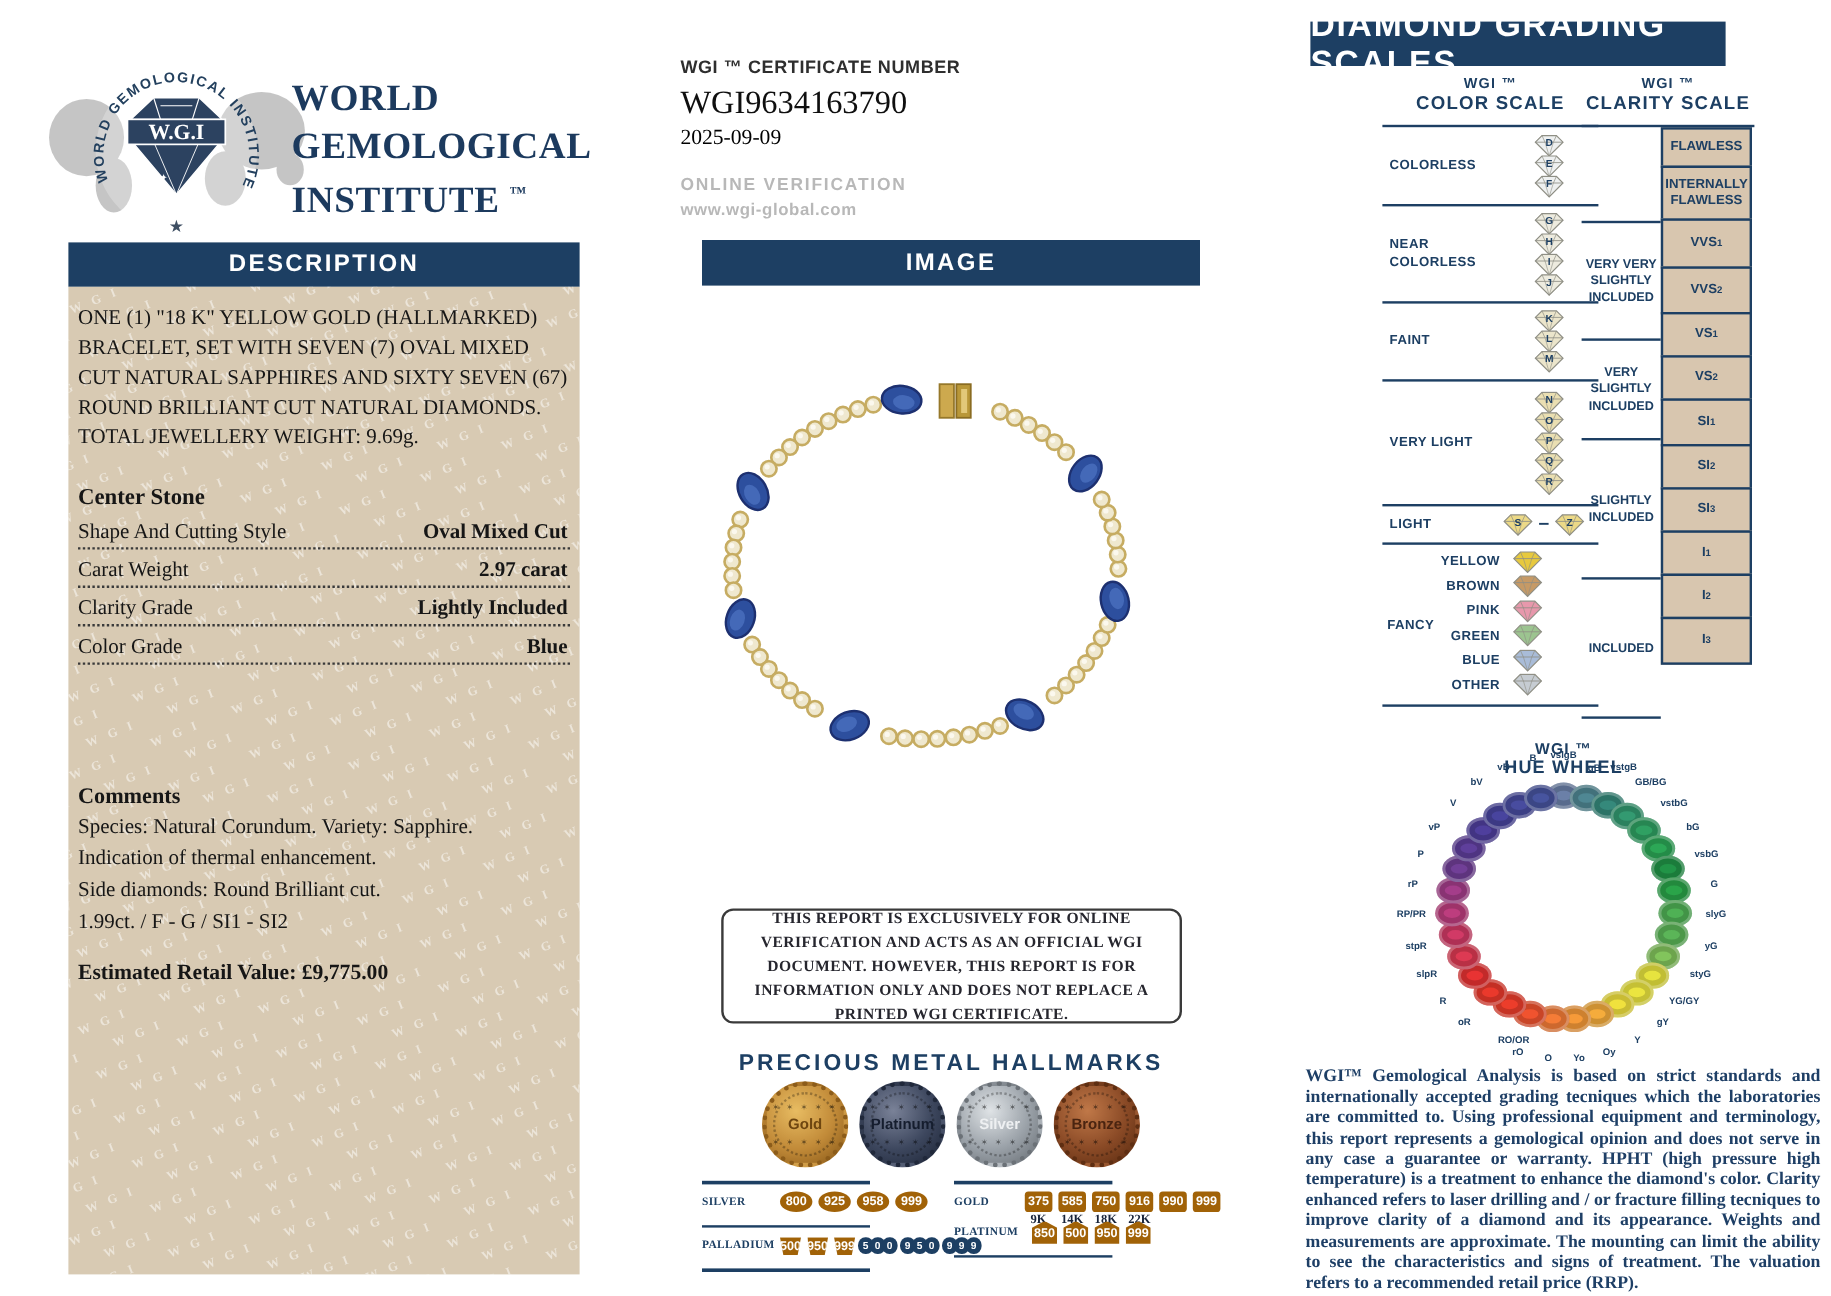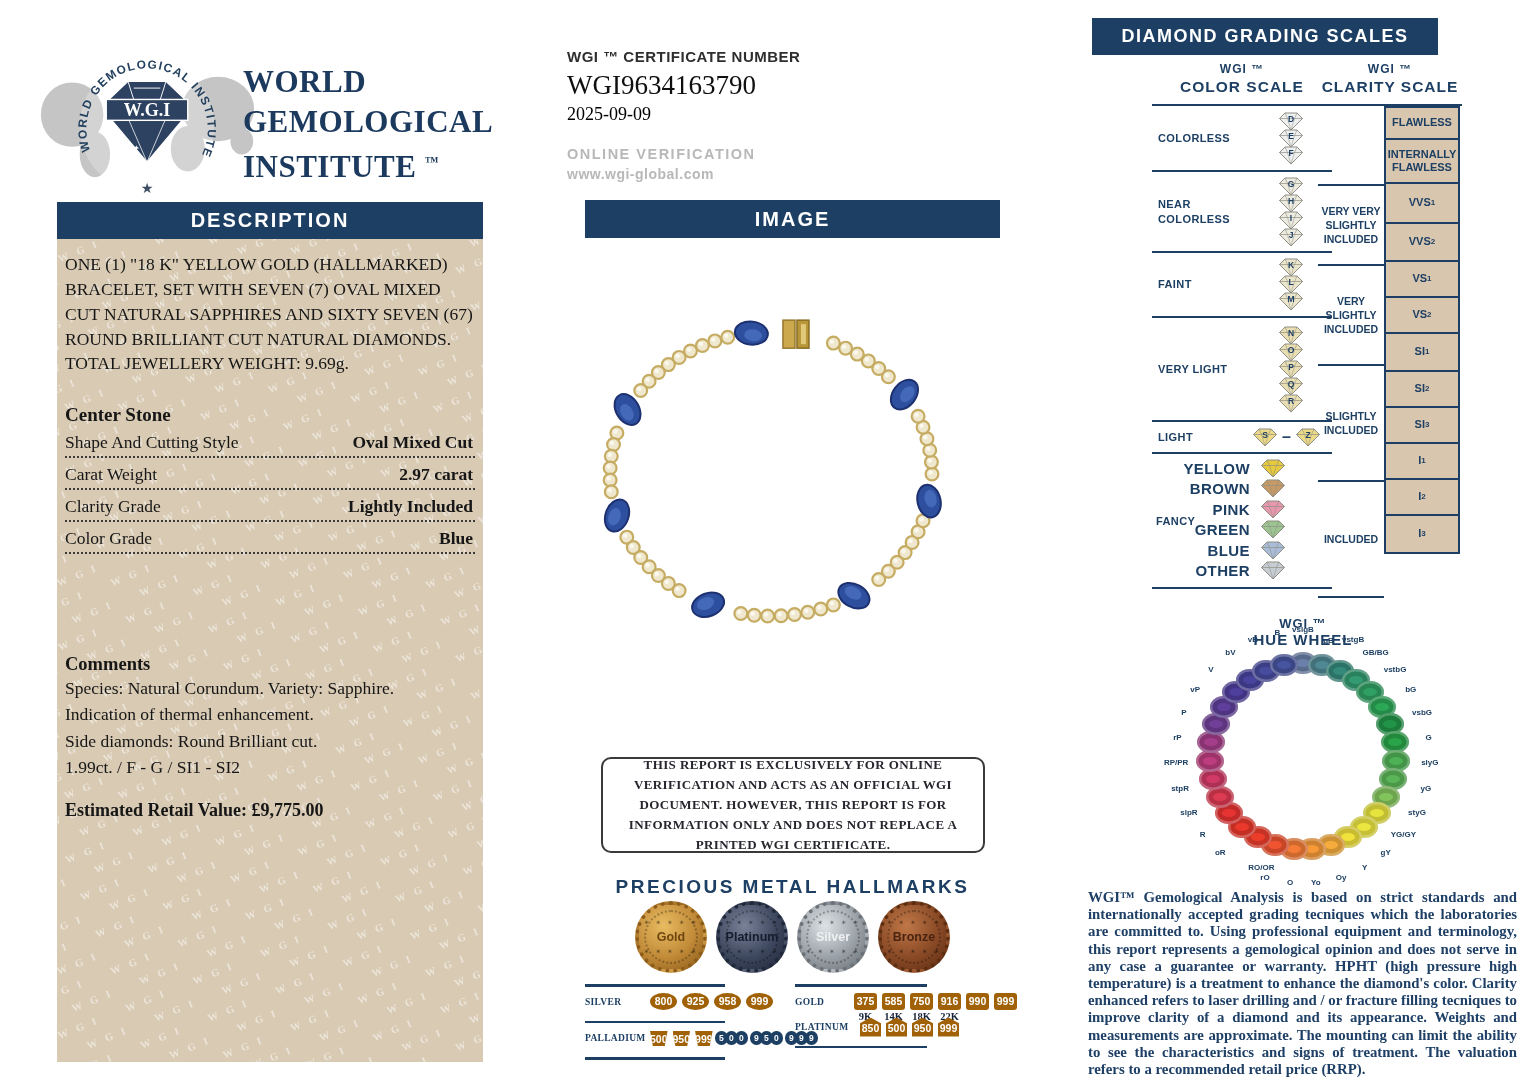--- a/index.html
+++ b/index.html
@@ -59,37 +59,37 @@
   .st-oval{width:27px;height:17px;border-radius:50%;}
   .st-square{width:23px;height:17px;border-radius:3px;}
   .st-trap{width:27px;height:15px;clip-path:polygon(0 0,100% 0,84% 100%,16% 100%);margin-top:2px;}
   .st-house{width:21px;height:19px;clip-path:polygon(50% 0,100% 30%,100% 100%,0 100%,0 30%);padding-top:2px;}
   .tricircle{display:flex;margin-top:2px;}
   .tc{width:12.5px;height:13.5px;border-radius:50%;background:#1d3f63;color:#fff;font-size:8.5px;
       font-weight:bold;display:flex;align-items:center;justify-content:center;margin-left:-2.5px;}
   .stampcol{display:flex;flex-direction:column;align-items:center;width:25px;}
   .stamp-sub{font-family:"Liberation Serif",serif;font-weight:bold;font-size:10.5px;color:#17233a;margin-top:1px;}
   
-  .grading-bar{left:1092px;top:18px;width:346px;height:37px;font-size:18px;letter-spacing:1.5px;}
+  .grading-bar{left:1092px;top:18px;width:346px;height:37px;font-size:28px;letter-spacing:1.5px;}
   .scale-col{position:absolute;text-align:center;color:#1d3f63;}
   .sc-t1{font-size:12px;font-weight:bold;letter-spacing:1px;}
   .sc-t2{font-size:15.5px;font-weight:bold;letter-spacing:1px;margin-top:2px;}
   .cs-groups{margin-top:8px;border-top:2.5px solid #1d3f63;}
   .cs-group{display:flex;border-bottom:2.5px solid #1d3f63;align-items:center;}
   .cs-group:last-child{border-bottom:none;}
   .cs-glabel{width:92px;text-align:left;padding-left:6px;font-size:11px;font-weight:bold;
              letter-spacing:.4px;line-height:1.35;white-space:pre-line;color:#1d3f63;}
   .cs-dias{flex:1;display:flex;flex-direction:column;align-items:center;justify-content:center;}
   .cs-dias svg{display:block;margin:-1px 0;}
   .light-row{flex:1;display:flex;align-items:center;justify-content:flex-start;gap:4px;padding-left:2px;}
   .fancy-wrap{position:relative;border-bottom:2.5px solid #1d3f63;padding:4px 0 6px 0;}
   .fancy-label{position:absolute;left:4px;top:50%;transform:translateY(-50%);font-size:11px;
                font-weight:bold;letter-spacing:.4px;color:#1d3f63;}
   .fancy-row{display:flex;align-items:center;justify-content:flex-end;padding-right:46px;height:20.5px;}
-  .fancy-name{font-size:15px;font-weight:bold;letter-spacing:.4px;color:#1d3f63;margin-right:10px;}
+  .fancy-name{font-size:11px;font-weight:bold;letter-spacing:.4px;color:#1d3f63;margin-right:10px;}
   .clarity-table{display:flex;margin-top:8px;border-top:2.5px solid #1d3f63;text-align:left;}
   .cl-labels{width:66px;display:flex;flex-direction:column;}
   .cl-group{display:flex;align-items:center;justify-content:center;text-align:center;font-size:10.5px;
             font-weight:bold;color:#1d3f63;line-height:1.35;border-bottom:2.5px solid #1d3f63;
             white-space:pre-line;box-sizing:border-box;}
   .cl-cells{width:76px;display:flex;flex-direction:column;}
   .cl-cell{background:#d8c6af;border:2px solid #1d3f63;margin-top:-2px;box-sizing:border-box;
            display:flex;align-items:center;justify-content:center;font-size:11px;font-weight:bold;
            color:#1d3f63;text-align:center;line-height:1.2;padding:0 4px;}
   .cl-cell:first-child{margin-top:0;}
@@ -747,24 +747,24 @@
         </div>
       </div>
   </div>
 
   <div class="scale-col" style="left:1318px;top:62px;width:144px;">
     <div class="sc-t1">WGI ™</div>
     <div class="sc-t2">CLARITY SCALE</div>
     <div class="clarity-table">
       <div class="cl-labels" id="cl-labels">
           <div class="cl-group" style="height: 80px;"></div>
-          <div class="cl-group" style="height: 80px;">VERY VERY
+          <div class="cl-group" style="height: 98px;">VERY VERY
 SLIGHTLY
 INCLUDED</div>
-          <div class="cl-group" style="height: 100px;">VERY
+          <div class="cl-group" style="height: 83px;">VERY
 SLIGHTLY
 INCLUDED</div>
           <div class="cl-group" style="height: 116px;">SLIGHTLY
 INCLUDED</div>
           <div class="cl-group" style="height: 116px;">INCLUDED</div>
         </div>
       <div class="cl-cells" id="cl-cells">
           <div class="cl-cell" style="height: 34px;">FLAWLESS</div>
           <div class="cl-cell" style="height: 46px;">INTERNALLY FLAWLESS</div>
           <div class="cl-cell" style="height: 42px;">VVS<sub>1</sub></div>

